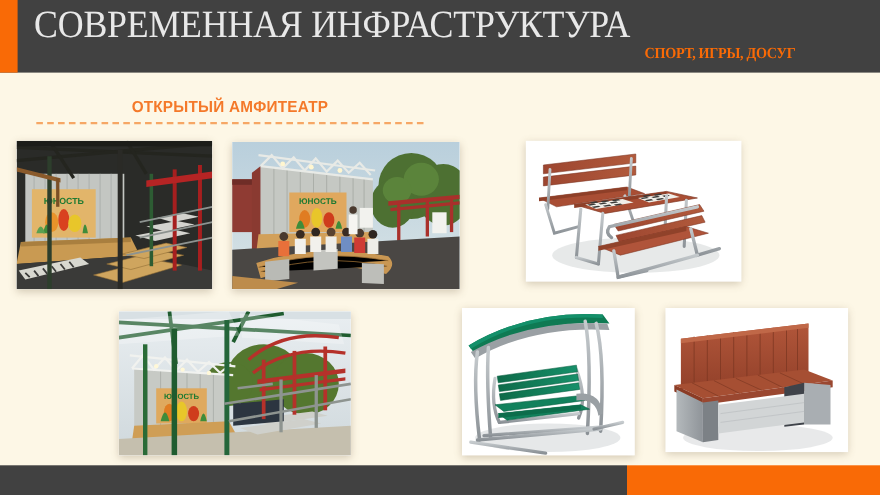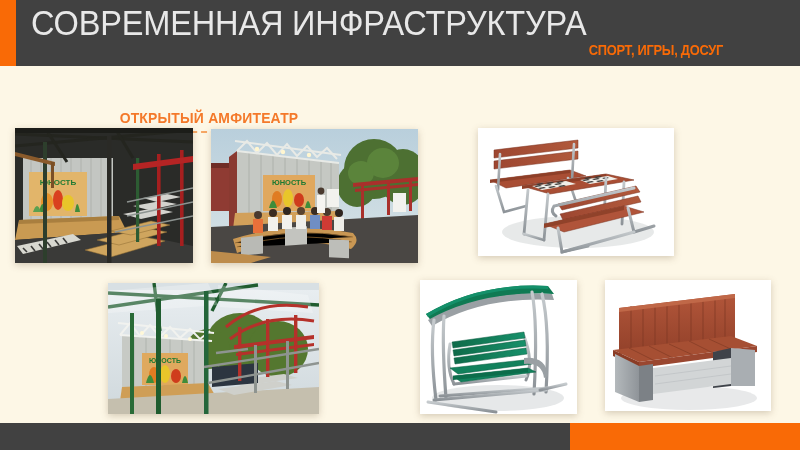--- a/index.html
+++ b/index.html
@@ -8,20 +8,21 @@
     background:#fdf7e6;
     font-family:"Liberation Sans","DejaVu Sans",sans-serif;
     position:relative;
   }
   .slide{position:absolute;inset:0;background:#fdf7e6;}
 
   
   .header{
     position:absolute;left:0;top:0;width:800px;height:66px;
     background:#414141;
+    font-family:Liberation Serif, serif;
   }
   .header-accent{
     position:absolute;left:0;top:0;width:16px;height:66px;
     background:#f96a06;
   }
   .header-title{
     position:absolute;left:31px;top:3px;
     font-size:35px;line-height:40px;
     letter-spacing:-0.2px;
     color:#e8e8e8;
@@ -50,21 +51,21 @@
     font-weight:bold;
     letter-spacing:0.2px;
     white-space:nowrap;
     transform:scaleX(0.96);
   }
   .section-rule{
     margin-top:5px;
     border-top:2px dashed #f6a765;
     height:0;
   }
-  #sec-left{left:33px;top:90px;width:352px;margin-top:20px;}
+  #sec-left{left:33px;top:90px;width:352px;}
   #sec-right{left:400px;top:90px;width:394px;}
 
   
   .photo{
     position:absolute;overflow:hidden;
     box-shadow:0 2px 7px rgba(120,100,70,0.30);
     background:#ffffff;
   }
   .ph-inner{position:absolute;inset:0;overflow:hidden;}
 

